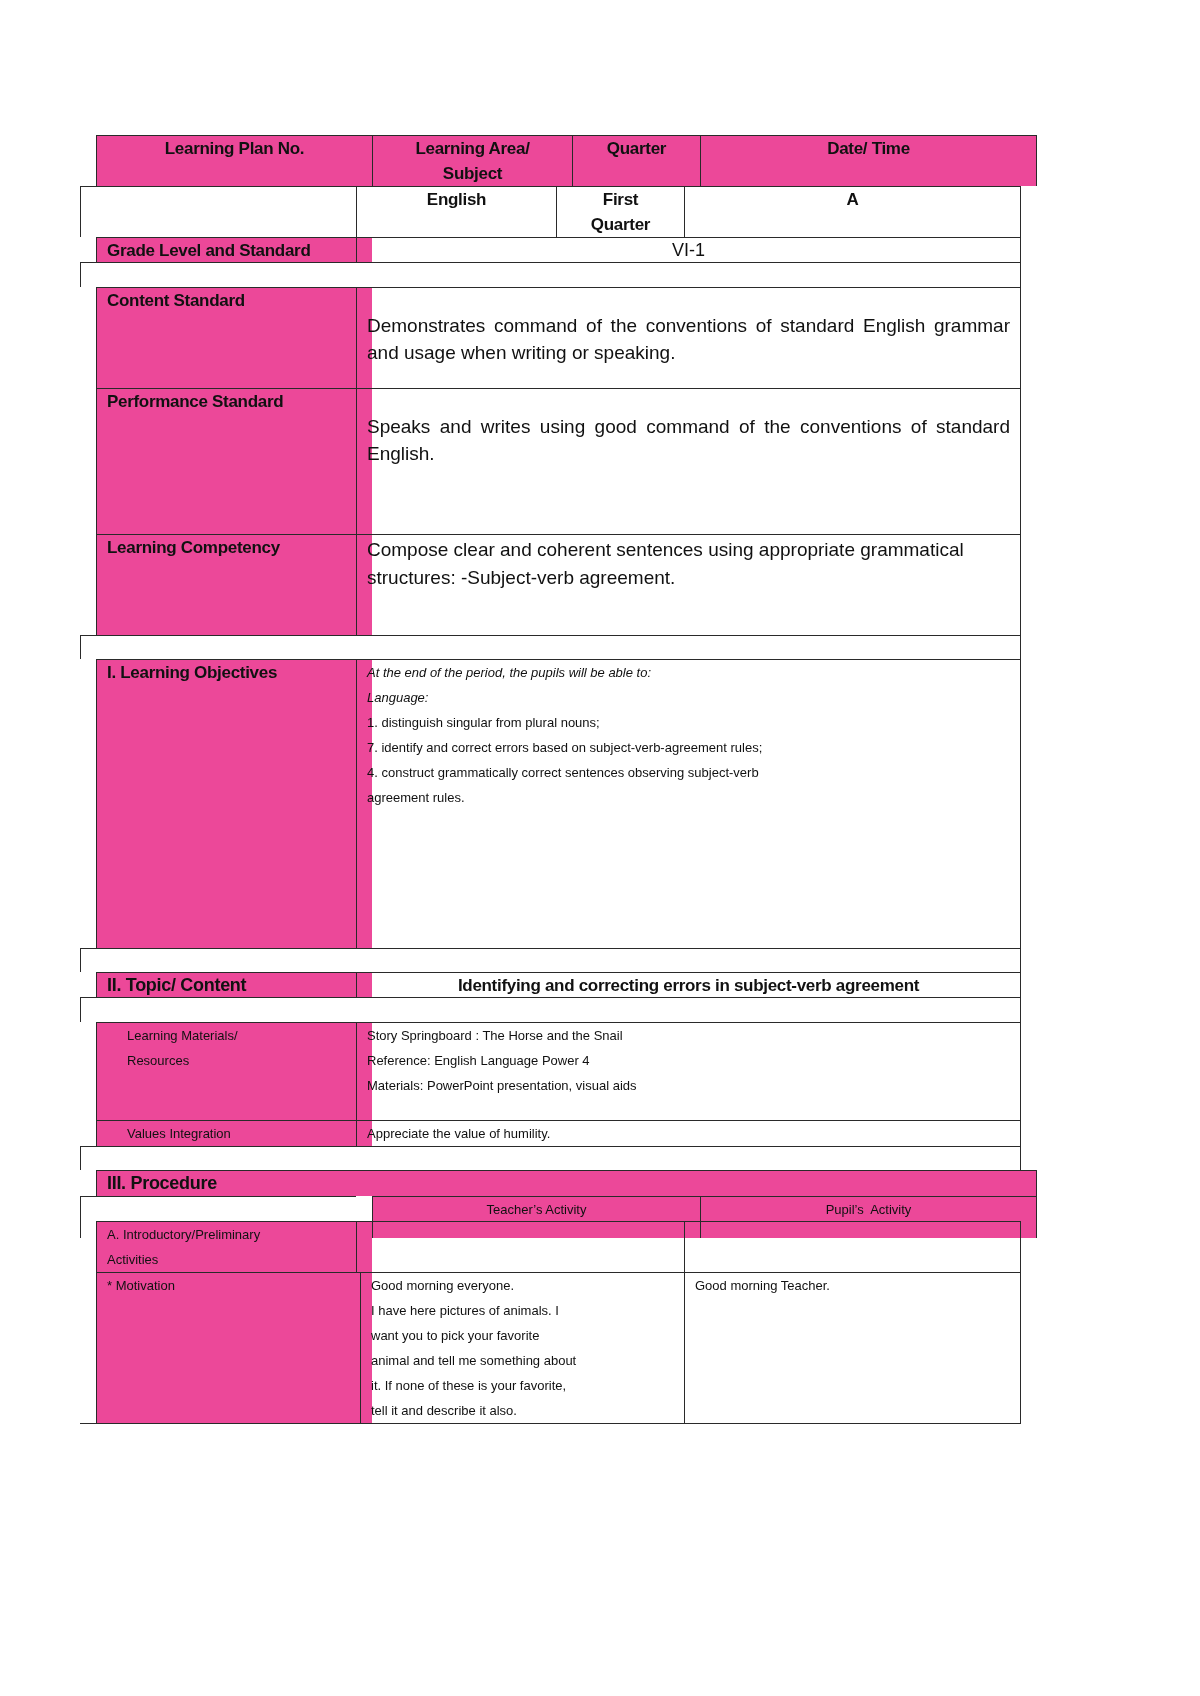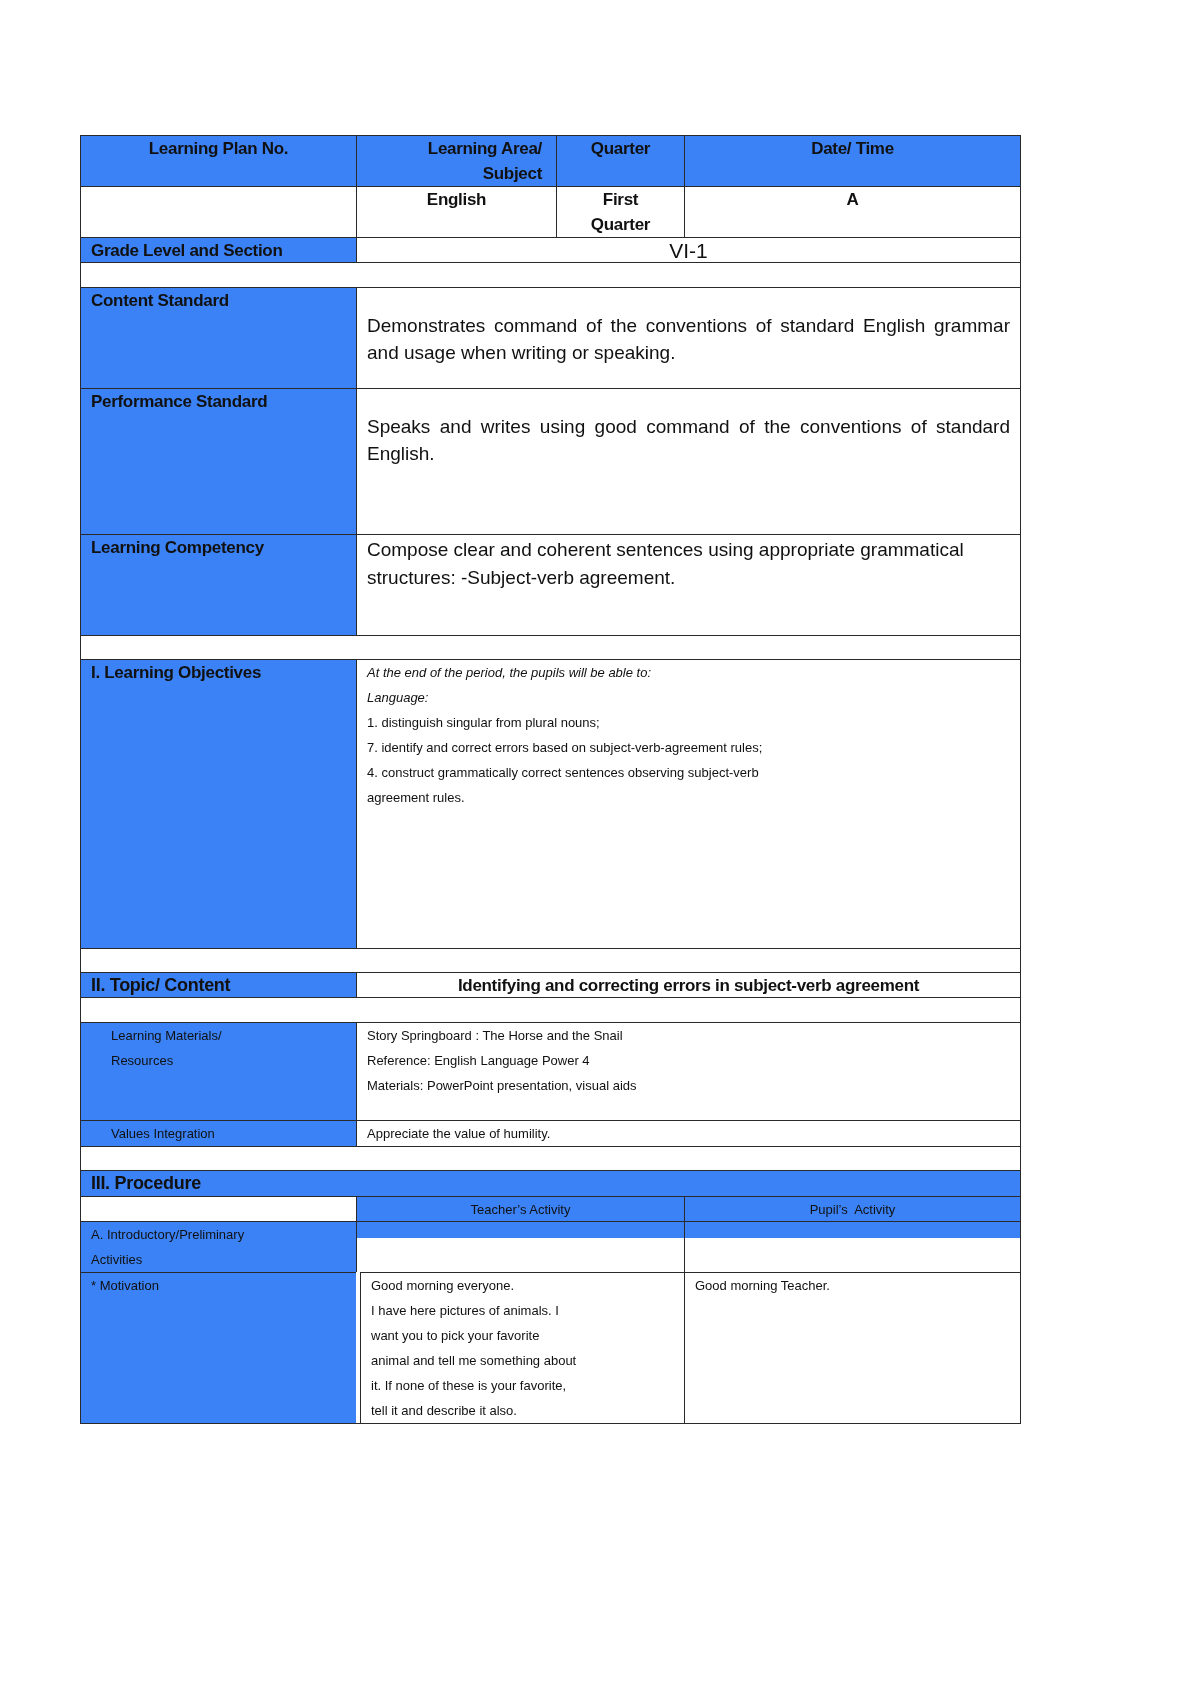--- a/index.html
+++ b/index.html
@@ -6,51 +6,51 @@
   body { width: 1200px; height: 1696px; position: relative; font-family: "Liberation Sans", sans-serif; color: #111; }
   .page { position: absolute; left: 0; top: 0; width: 1200px; height: 1696px; background: #fff; }
   .row { position: absolute; left: 80px; width: 940px; }
   .cell {
     position: absolute; top: 0; bottom: 0; box-sizing: border-box;
     border-left: 1.5px solid #2a2a2a; border-top: 1.5px solid #2a2a2a;
     font-size: 13px; line-height: 25px; padding: 0 10px;
     overflow: hidden;
   }
   .cell.last { border-right: 1.5px solid #2a2a2a; }
-  .fill { background: #3b82f6; }
+  .fill { background: #ec4899; margin-left: 16px; }
   .bold { font-weight: bold; font-size: 17px; letter-spacing: -0.3px; }
   .center { text-align: center; }
   .justify { text-align: justify; text-align-last: left; }
   .italic { font-style: italic; }
   .table-bottom { position: absolute; left: 80px; width: 941px; top: 1423px; border-top: 1.5px solid #2a2a2a; }
   .lines div { white-space: nowrap; }
   .indent { padding-left: 30px; }
 </style>
 </head>
 <body>
 
 <div class="page">
 
   <div class="row" style="top:135px;height:51px;">
     <div class="cell fill bold center" style="left:0;width:276px;"><span>Learning Plan No.</span></div>
-    <div class="cell fill bold center" style="left:276px;width:200px;padding:0 14px;text-align:right;"><span>Learning Area/ Subject</span></div>
+    <div class="cell fill bold center" style="left:276px;width:200px;padding:0 36px;"><span>Learning Area/ Subject</span></div>
     <div class="cell fill bold center" style="left:476px;width:128px;"><span>Quarter</span></div>
     <div class="cell fill bold center last" style="left:604px;width:337px;"><span>Date/ Time</span></div>
   </div>
 
   <div class="row" style="top:186px;height:51px;">
     <div class="cell bold center" style="left:0;width:276px;"></div>
     <div class="cell bold center" style="left:276px;width:200px;">English</div>
     <div class="cell bold center" style="left:476px;width:128px;padding:0 30px;">First Quarter</div>
     <div class="cell bold center last" style="left:604px;width:337px;">A</div>
   </div>
 
   <div class="row" style="top:237px;height:25px;">
-    <div class="cell fill bold" style="left:0;width:276px;">Grade Level and Section</div>
-    <div class="cell center last" style="left:276px;width:665px;font-size:21px;">VI-1</div>
+    <div class="cell fill bold" style="left:0;width:276px;">Grade Level and Standard</div>
+    <div class="cell center last" style="left:276px;width:665px;font-size:18px;">VI-1</div>
   </div>
 
   <div class="row" style="top:262px;height:25px;">
     <div class="cell last" style="left:0;width:941px;"></div>
   </div>
 
   <div class="row" style="top:287px;height:101px;">
     <div class="cell fill bold" style="left:0;width:276px;">Content Standard</div>
     <div class="cell last justify" style="left:276px;width:665px;padding-top:24px;font-size:19px;line-height:27px;">Demonstrates command of the conventions of standard English grammar and usage when writing or speaking.</div>
   </div>

